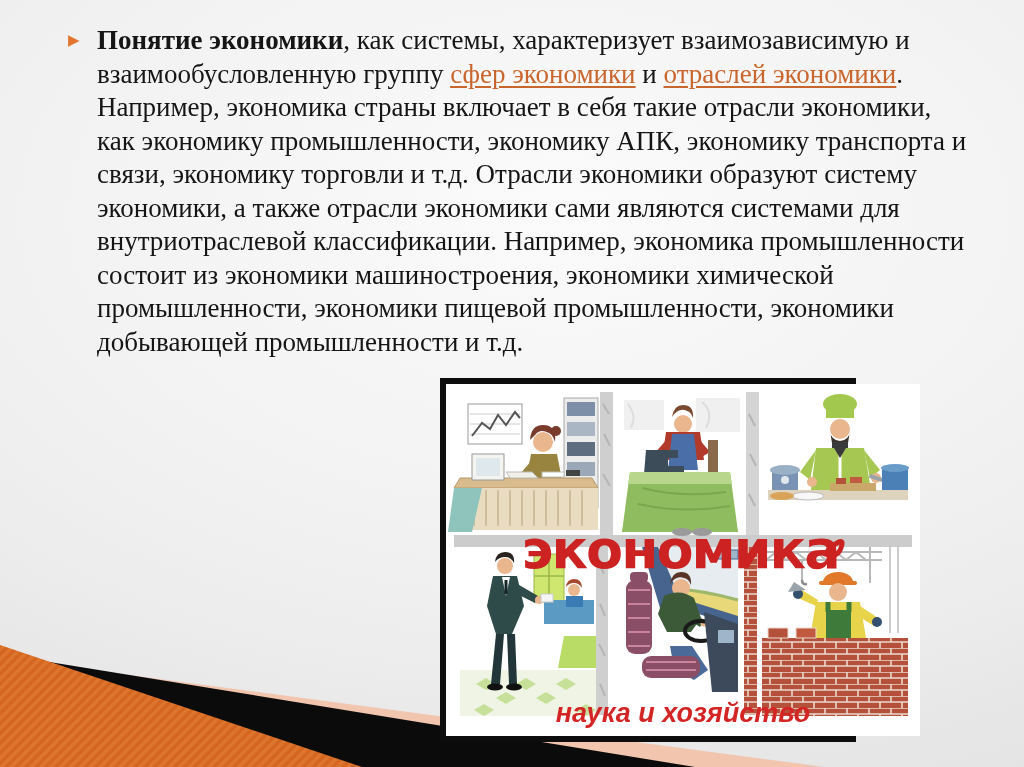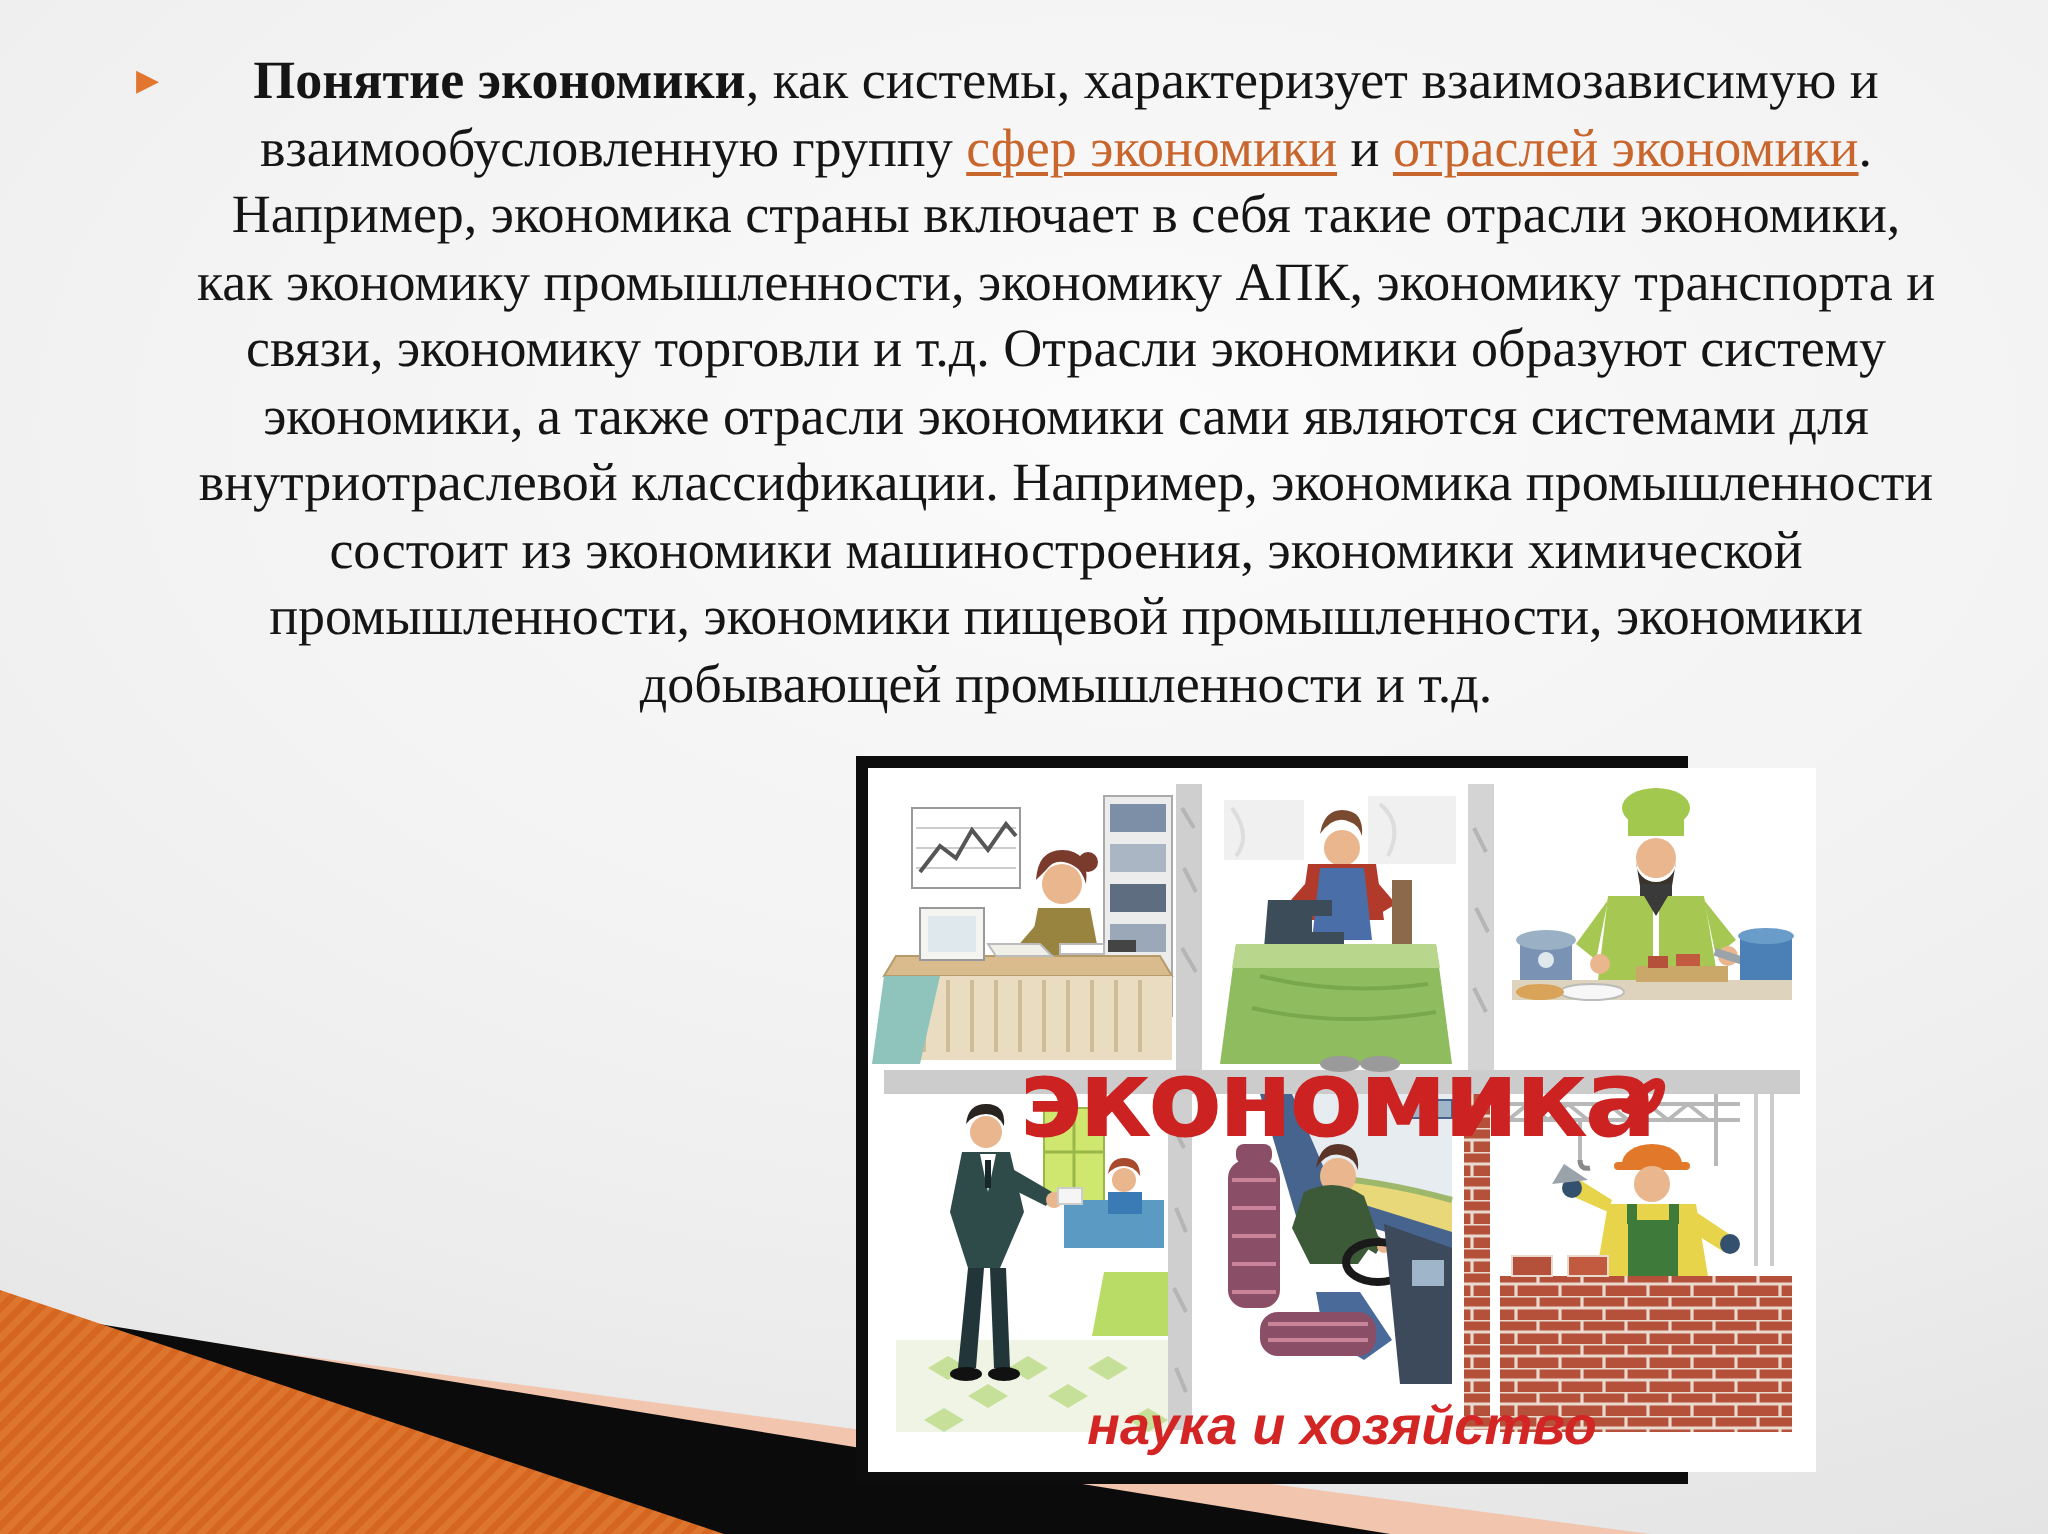--- a/index.html
+++ b/index.html
@@ -8,28 +8,28 @@
     background:radial-gradient(ellipse 120% 95% at 55% 28%, #fbfbfb 0%, #efefef 55%, #dedede 100%);
     font-family:"Liberation Serif", serif;
   }
   .text-block{position:absolute;left:68px;top:24px;width:900px;}
   .bullet{
     position:absolute;left:0;top:9px;font-size:15px;line-height:1;
     color:#e2762f;font-family:"DejaVu Sans",sans-serif;
   }
   .para{
     margin:0 0 0 29px;width:872px;
-    font-size:27px;line-height:33.5px;color:#151515;text-align:center;
+    font-size:27px;line-height:33.5px;color:#151515;text-align:left;
   }
   .para strong{font-weight:bold;}
   .slide-link{
     color:#c9662d;text-decoration:underline;text-underline-offset:3px;cursor:pointer;
   }
   .image-frame{
-    position:absolute;left:428px;top:378px;width:416px;height:364px;
+    position:absolute;left:440px;top:378px;width:416px;height:364px;
     background:#ffffff;border:6px solid #0d0d0d;box-sizing:border-box;z-index:2;
   }
   .image-frame svg{display:block;width:474px;height:352px;}
   .corner-decor{position:absolute;left:0;bottom:0;width:930px;height:130px;z-index:1;}
 </style>
 </head>
 <body>
 
 <div class="slide">
 

